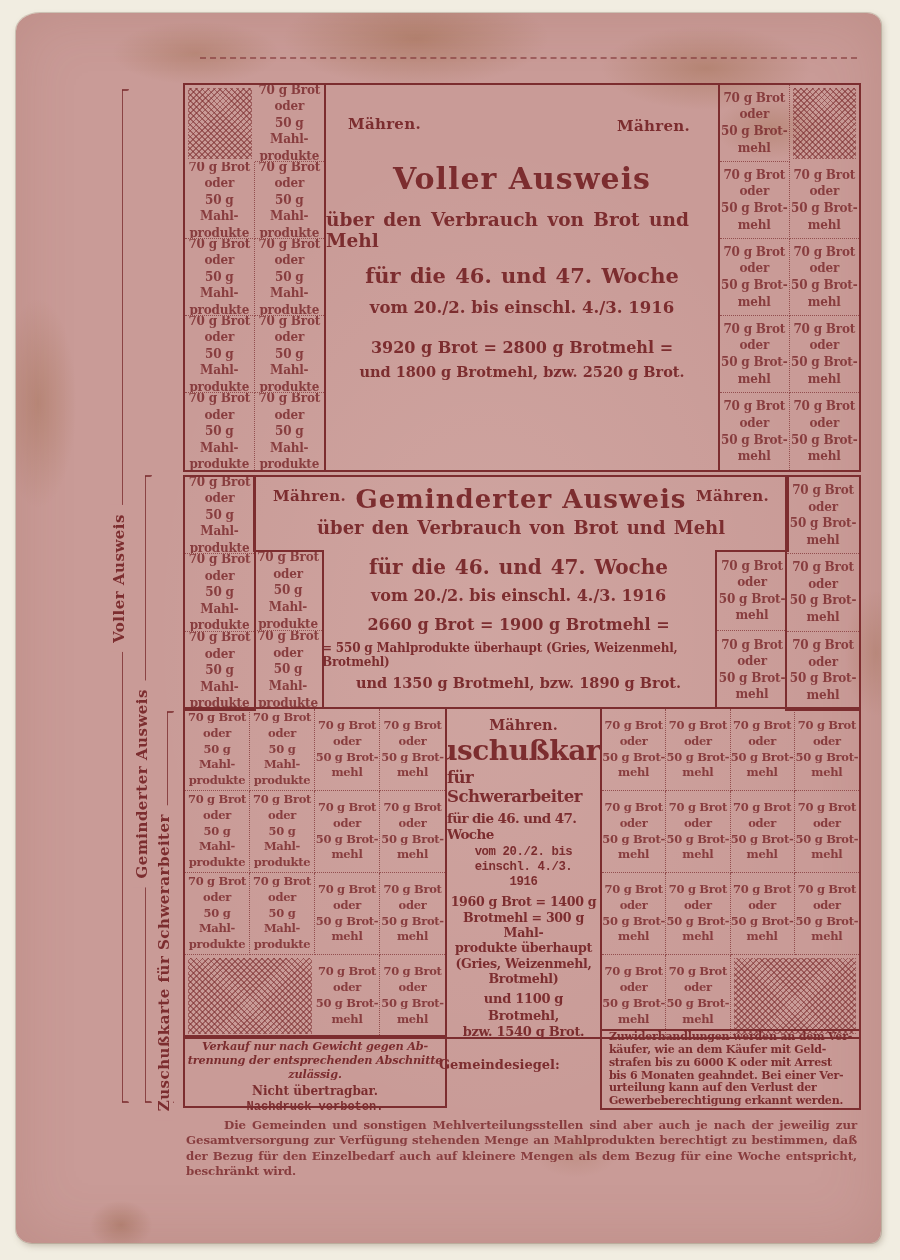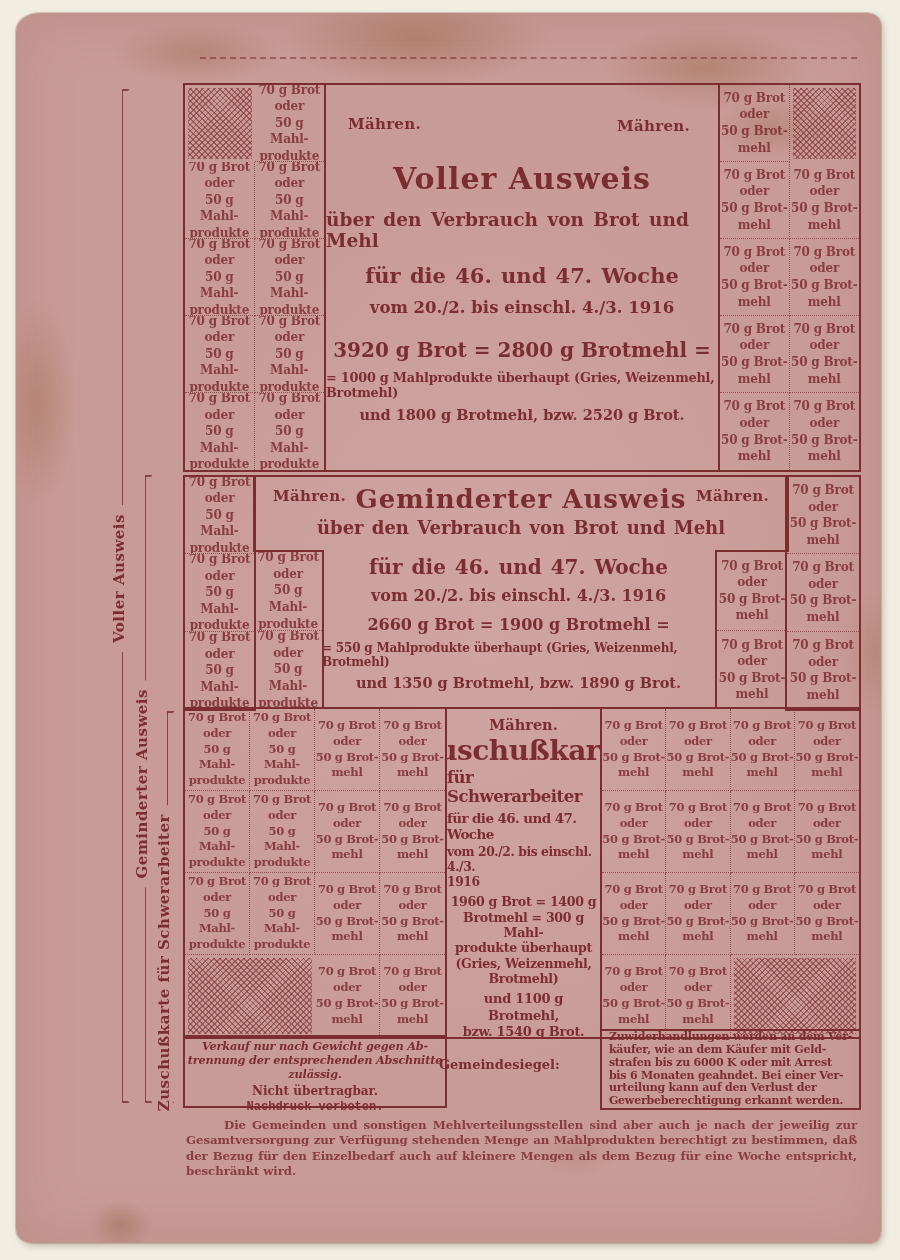--- a/index.html
+++ b/index.html
@@ -29,21 +29,21 @@
       radial-gradient(ellipse 60px 35px at 560px 1140px, rgba(146,92,52,.18), transparent 70%),
       radial-gradient(ellipse 420px 620px at 470px 620px, rgba(255,238,230,.12), transparent 80%),
       linear-gradient(var(--paper),var(--paper));
     border-radius:24px 14px 10px 16px / 18px 12px 12px 14px;
     box-shadow:0 0 0 1px rgba(120,90,70,.25), 2px 3px 6px rgba(120,100,80,.35),
       inset 0 0 60px rgba(140,80,60,.18);
   }
   
   .abs{position:absolute;}
   .pre{white-space:pre-line;}
-  .ctr{text-align:left;}
+  .ctr{text-align:center;font-family:Liberation Mono, monospace;}
   
   .grid{display:grid;}
   .cell{
     display:flex;align-items:center;justify-content:center;text-align:center;
     font-size:12px;line-height:1.38;font-weight:bold;color:var(--ink-soft);
     white-space:pre-line;letter-spacing:-.2px;
     border-right:1px dotted var(--dot);border-bottom:1px dotted var(--dot);
     overflow:hidden;
   }
   .cell.nr{border-right:none;}
@@ -58,21 +58,21 @@
   
   .sec-a{left:183px;top:83px;width:674px;height:385px;border:2px solid var(--ink);display:flex;}
   .blk2{width:139px;grid-template-columns:1fr 1fr;grid-auto-rows:1fr;}
   .sec-a .mid{flex:1;border-left:2px solid var(--ink);border-right:2px solid var(--ink);
     position:relative;display:flex;flex-direction:column;align-items:center;}
   .maehren{font-size:15px;font-weight:bold;letter-spacing:.3px;}
   .a-title{margin-top:76px;font-size:30px;font-weight:bold;letter-spacing:1px;}
   .a-sub{margin-top:13px;font-size:18.5px;font-weight:bold;word-spacing:3px;}
   .a-week{margin-top:12px;font-size:21px;font-weight:bold;word-spacing:2px;}
   .a-dates{margin-top:10px;font-size:16.5px;font-weight:bold;}
-  .a-r1{margin-top:21px;font-size:20px;font-weight:bold;}
+  .a-r1{margin-top:21px;font-size:16px;font-weight:bold;}
   .a-r2{margin-top:8px;font-size:12.8px;font-weight:bold;letter-spacing:-.2px;}
   .a-r3{margin-top:6px;font-size:14.5px;font-weight:bold;}
   
   .sec-b{left:183px;top:470px;width:674px;height:237px;}
   .b-col{position:absolute;display:grid;grid-auto-rows:1fr;}
   .b-c1{left:0;top:5px;width:69px;height:232px;border:2px solid var(--ink);}
   .b-c2{left:71px;top:80px;width:68px;height:157px;border-top:2px solid var(--ink);border-right:2px solid var(--ink);}
   .b-c3{left:532px;top:80px;width:70px;height:157px;border-top:2px solid var(--ink);border-left:2px solid var(--ink);}
   .b-c4{left:602px;top:5px;width:72px;height:232px;border:2px solid var(--ink);}
   .b-head{left:70px;top:5px;width:532px;height:75px;border:2px solid var(--ink);border-bottom:none;
@@ -183,21 +183,20 @@
 produkte</div>
   </div>
   <div class="mid">
     <div class="abs maehren" style="left:22px;top:30px;">Mähren.</div>
     <div class="abs maehren" style="right:28px;top:32px;">Mähren.</div>
     <div class="a-title">Voller Ausweis</div>
     <div class="a-sub">über den Verbrauch von Brot und Mehl</div>
     <div class="a-week">für die 46. und 47. Woche</div>
     <div class="a-dates">vom 20./2. bis einschl. 4./3. 1916</div>
     <div class="a-r1">3920 g Brot  =  2800 g Brotmehl  =</div>
-    <div class="a-r2">= 1000 g Mahlprodukte überhaupt (Gries, Weizenmehl, Brotmehl)</div>
     <div class="a-r3">und 1800 g Brotmehl, bzw. 2520 g Brot.</div>
   </div>
   <div class="grid blk2">
     <div class="cell">70 g Brot
 oder
 50 g Brot-
 mehl</div>
     <div class="cell hatch nr"></div>
     <div class="cell">70 g Brot
 oder

